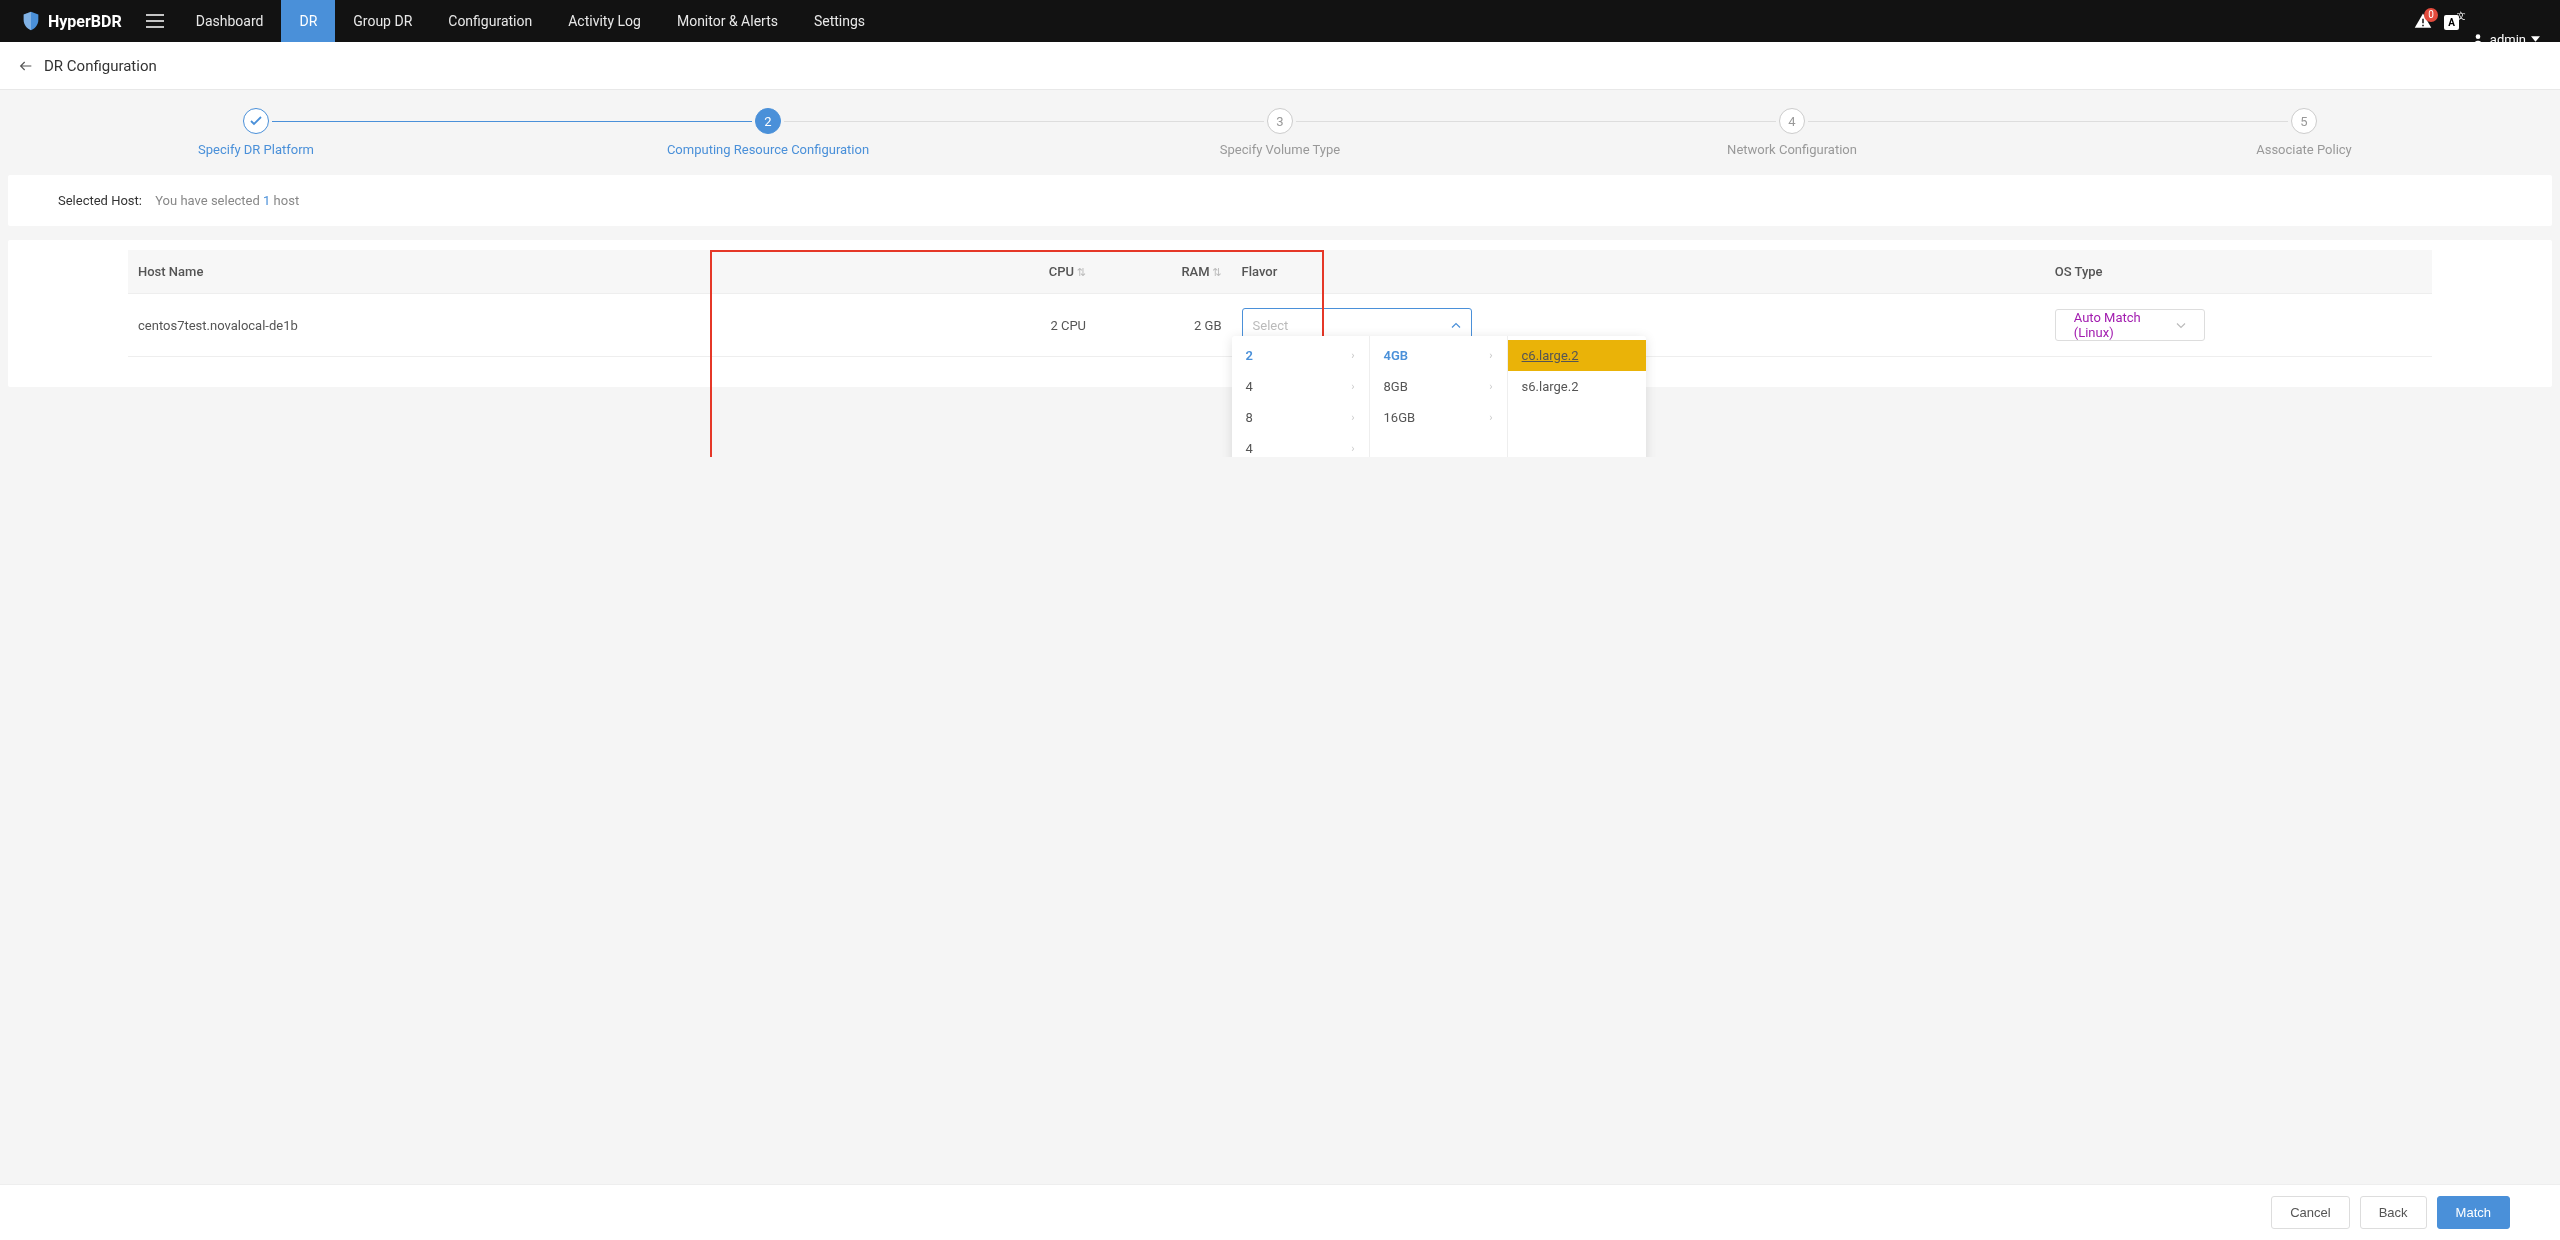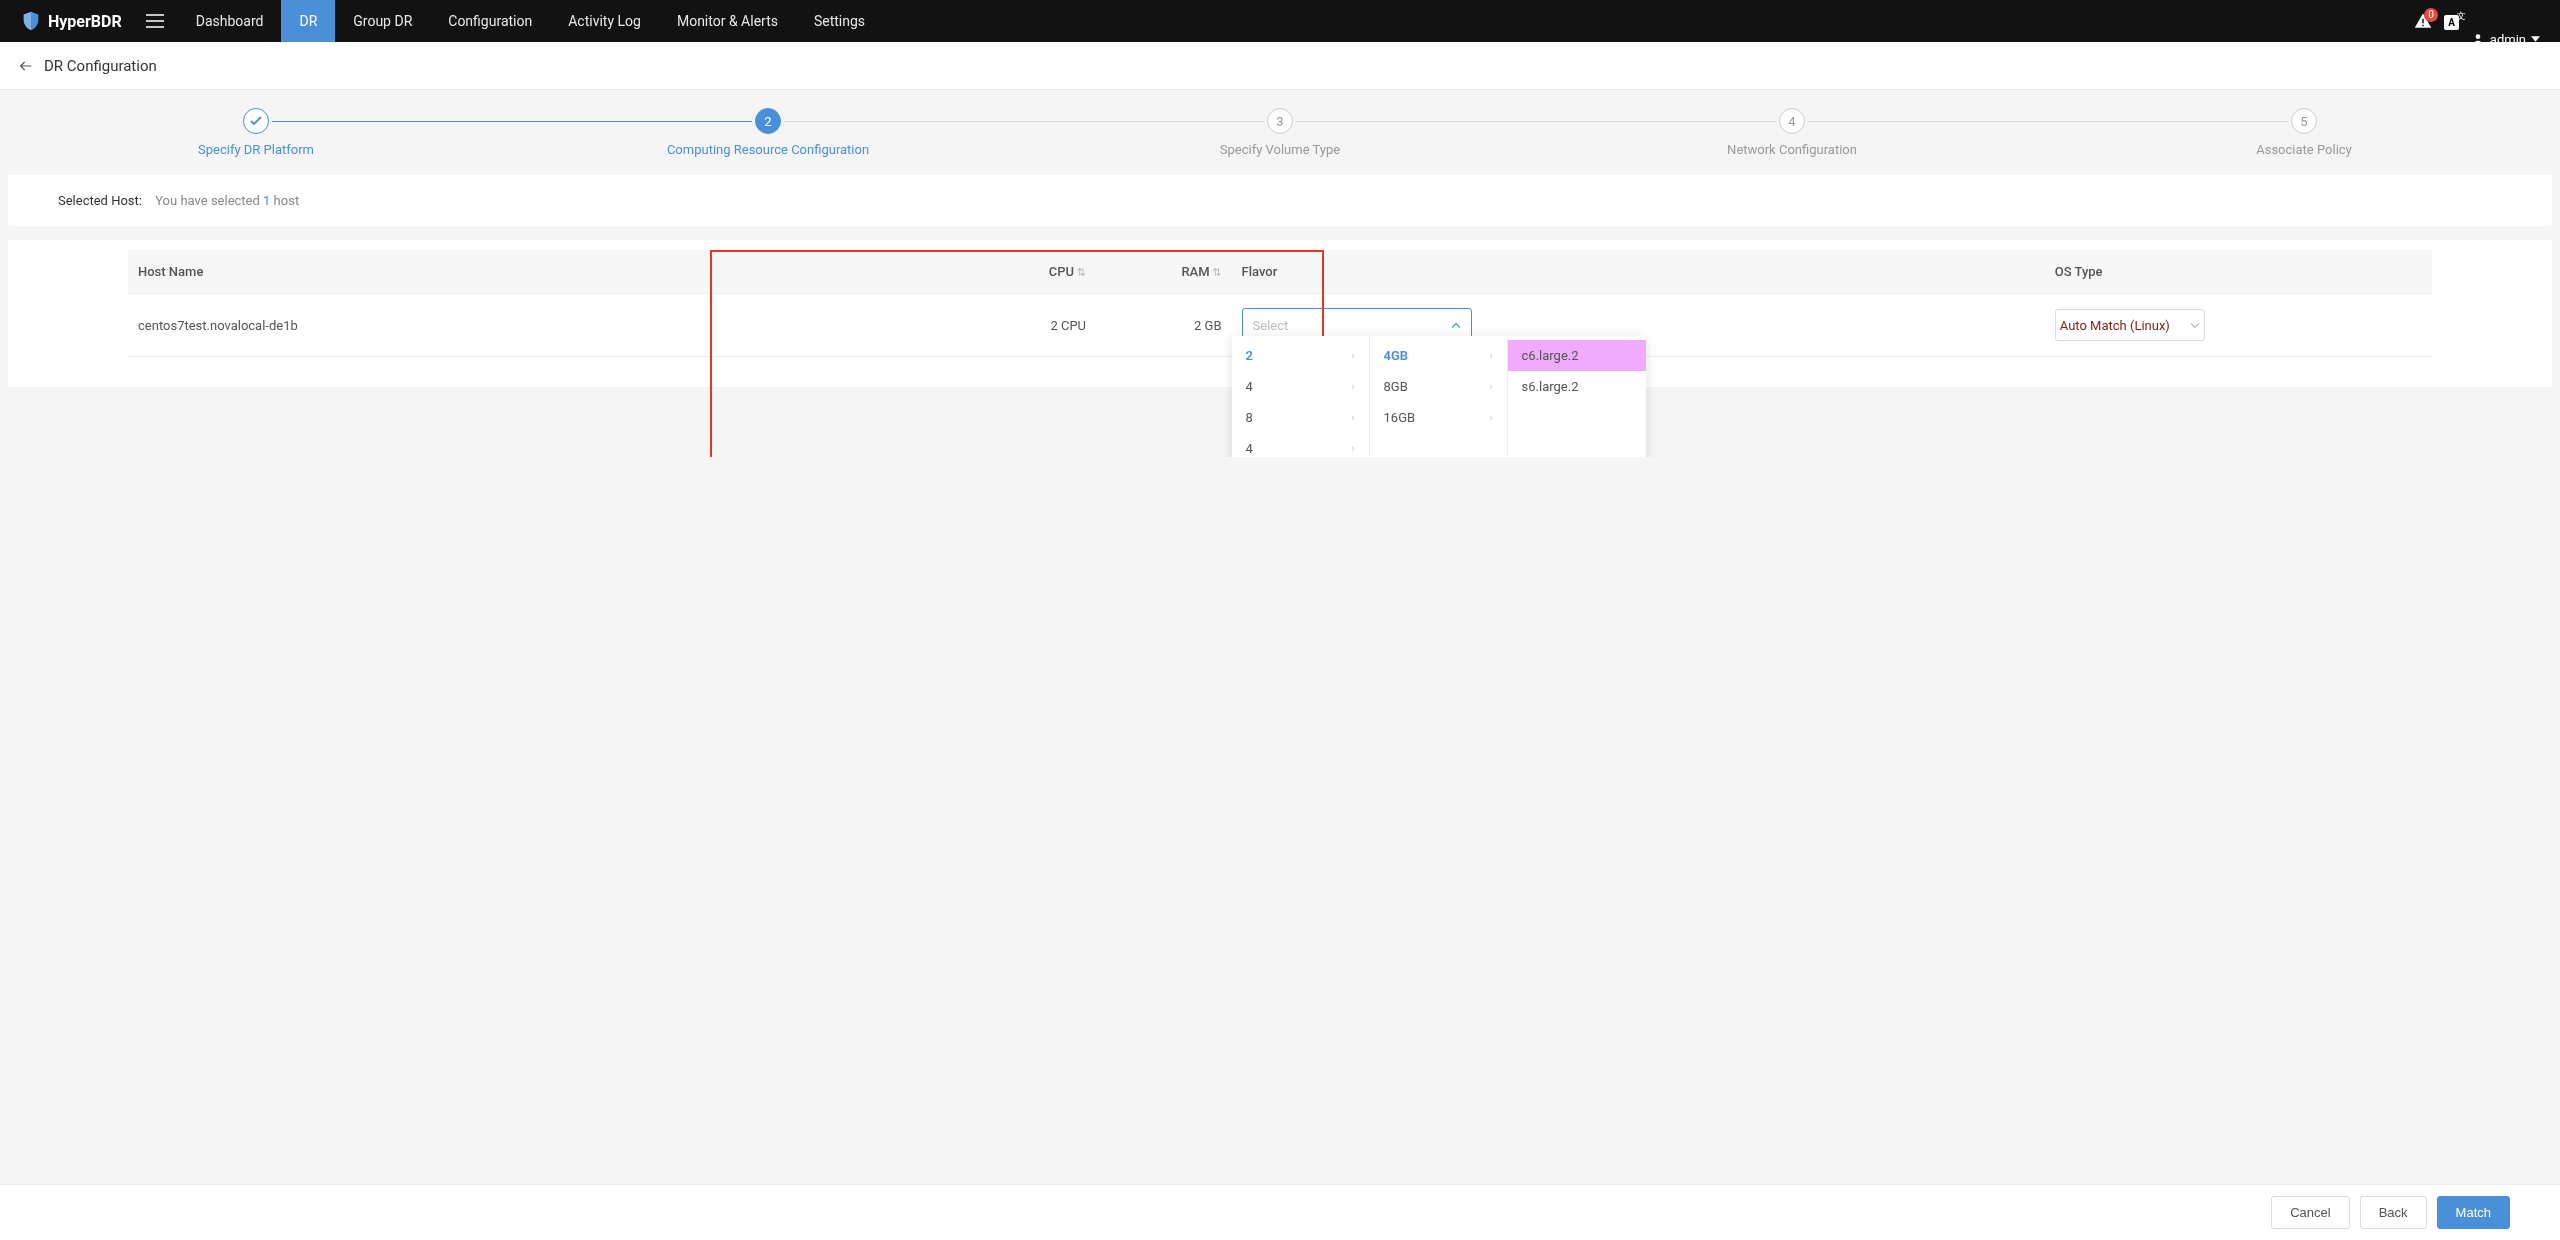--- a/index.html
+++ b/index.html
@@ -54,30 +54,30 @@
   th.right { text-align: right; }
   td { padding: 14px 10px; border-bottom: 1px solid #eee; font-size: 13px; color: #555; }
   td.right { text-align: right; }
   
   
   .highlight-box { position: absolute; border: 2px solid #e53727; pointer-events: none; }
   
   
   .select-input { width: 230px; height: 32px; border: 1px solid #4a90d9; border-radius: 3px; padding: 16px 10px; display: flex; align-items: center; justify-content: space-between; color: #bbb; cursor: pointer; font-size: 13px; }
   .select-input .chev { color: #4a90d9; font-size: 11px; }
-  .select-normal { width: 150px; height: 32px; border: 1px solid #ddd; border-radius: 3px; padding: 0 4px; display: flex; align-items: center; justify-content: space-between; color: #7f1d1d; cursor: pointer; font-size: 13px; }
+  .select-normal { width: 150px; height: 32px; border: 1px solid #ddd; border-radius: 3px; padding: 0 18px; display: flex; align-items: center; justify-content: space-between; color: #a21caf; cursor: pointer; font-size: 13px; }
   .select-normal .chev { color: #bbb; font-size: 11px; }
   
   
   .cascader { position: absolute; top: 42px; left: 0; display: flex; background: #fff; box-shadow: 0 2px 12px rgba(0,0,0,0.12); border-radius: 3px; z-index: 20; }
   .cascader-col { width: 138px; border-right: 1px solid #eee; padding: 4px 0; max-height: 180px; }
   .cascader-col:last-child { border-right: none; }
   .cascader-item { padding: 8px 14px; font-size: 13px; color: #555; display: flex; justify-content: space-between; align-items: center; cursor: pointer; }
   .cascader-item.sel { color: #4a90d9; font-weight: 600; }
-  .cascader-item.hover { background: #f0abfc; }
+  .cascader-item.hover { background: #eab308; text-decoration: underline; }
   .cascader-item .chev { color: #ccc; font-size: 11px; }
   
   td.flavor-cell { position: relative; overflow: visible; }
   
   
   .footer { position: fixed; bottom: 0; left: 0; right: 0; background: #fff; border-top: 1px solid #eee; height: 56px; display: flex; align-items: center; justify-content: flex-end; padding: 0 50px; gap: 10px; }
   .btn { padding: 8px 18px; border-radius: 3px; font-size: 13px; cursor: pointer; border: 1px solid #ddd; background: #fff; color: #555; }
   .btn.primary { background: #4a90d9; border-color: #4a90d9; color: #fff; }
   
   svg { display: block; }

